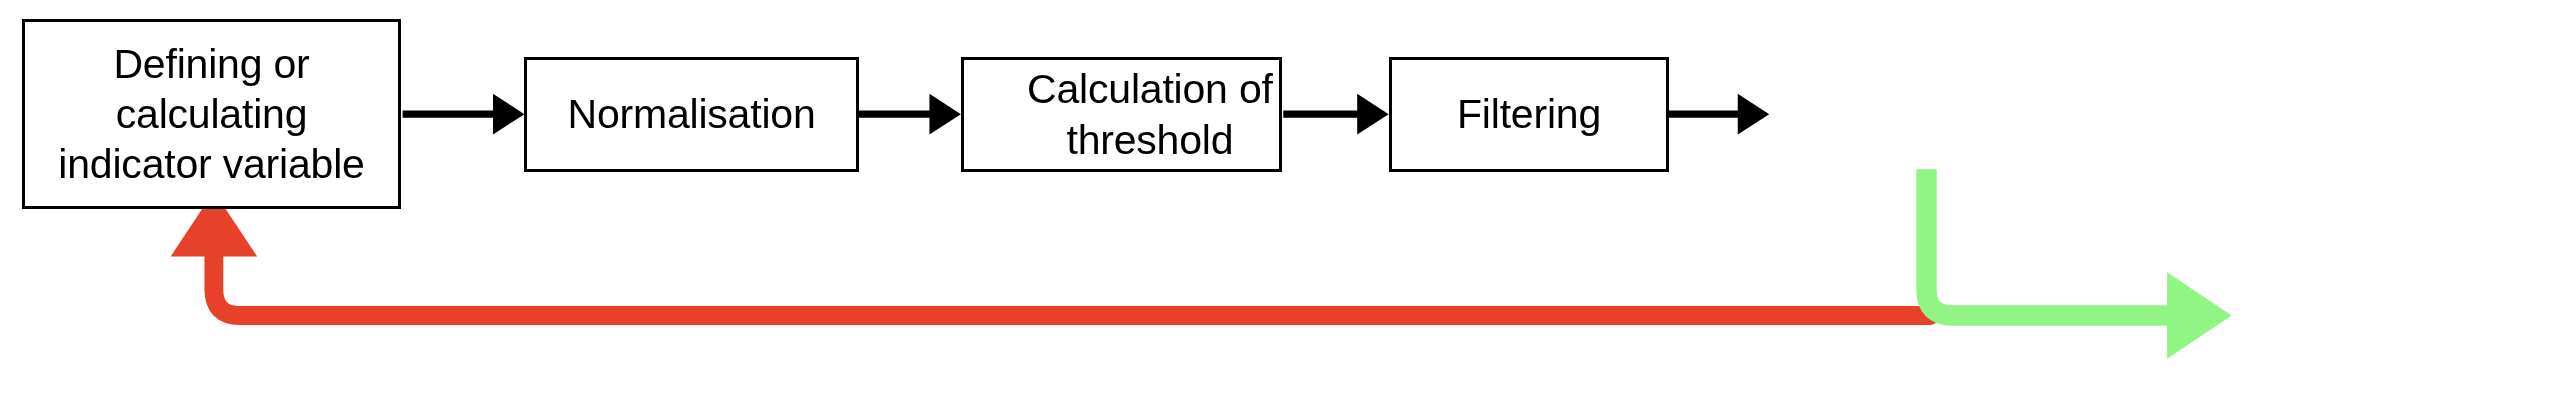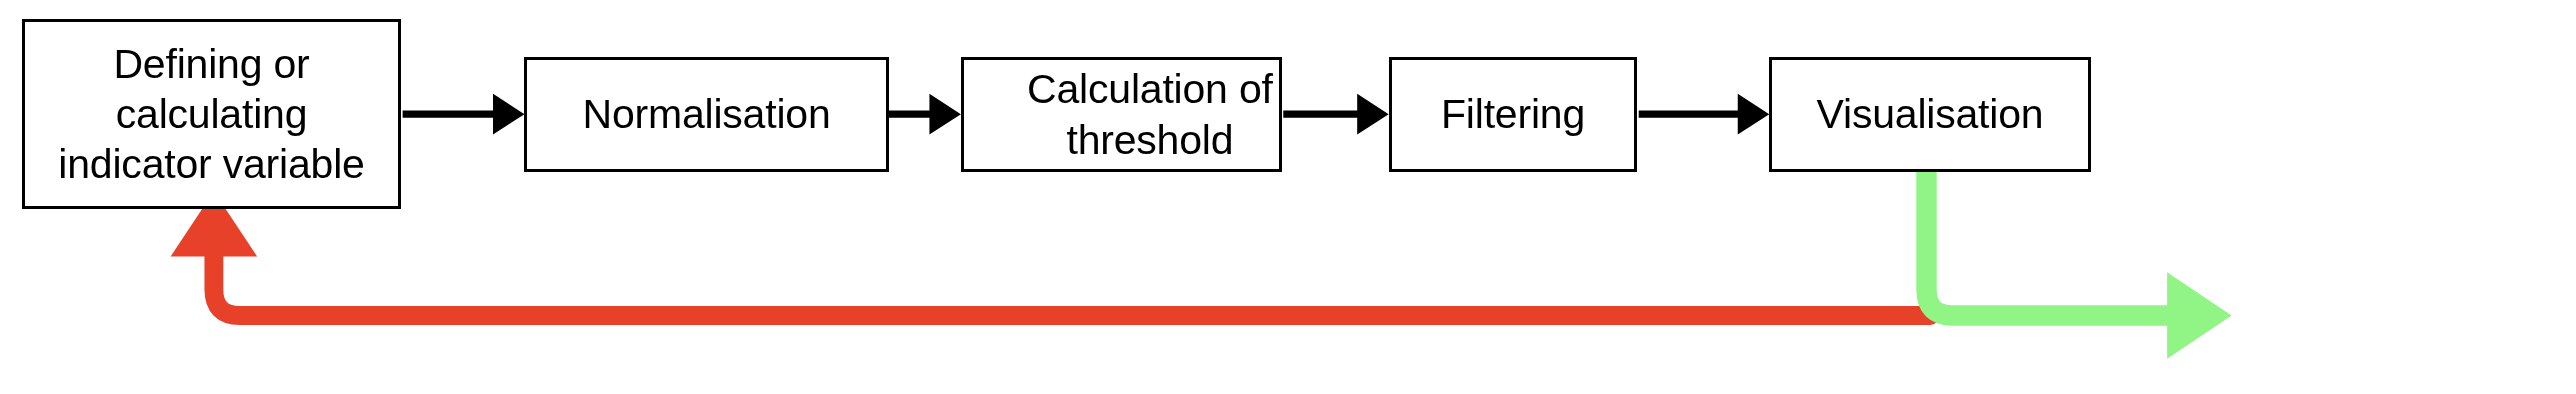--- a/index.html
+++ b/index.html
@@ -83,32 +83,29 @@
     </g>
 
   </svg>
 
   <div class="node" style="left:22px; top:19px; width:379px; height:190px;">
     <span class="node-label">Defining or
 calculating
 indicator variable</span>
   </div>
 
-  <div class="node" style="left:524px; top:57px; width:365px; height:115px;">
+  <div class="node" style="left:524px; top:57px; width:335px; height:115px;">
     <span class="node-label">Normalisation</span>
   </div>
 
   <div class="node" style="left:961px; top:57px; width:321px; height:115px;justify-content:flex-end;">
     <span class="node-label">Calculation of
 threshold</span>
   </div>
 
-  <div class="node" style="left:1389px; top:57px; width:248px; height:115px;text-align:right;">
+  <div class="node" style="left:1389px; top:57px; width:280px; height:115px;text-align:right;">
     <span class="node-label">Filtering</span>
   </div>
 
-  <div class="node" style="left:1769px; top:57px; width:322px; height:115px;">
-    <span class="node-label">Visualisation</span>
-  </div>
 
 
 </div>
 
 
 </body></html>

